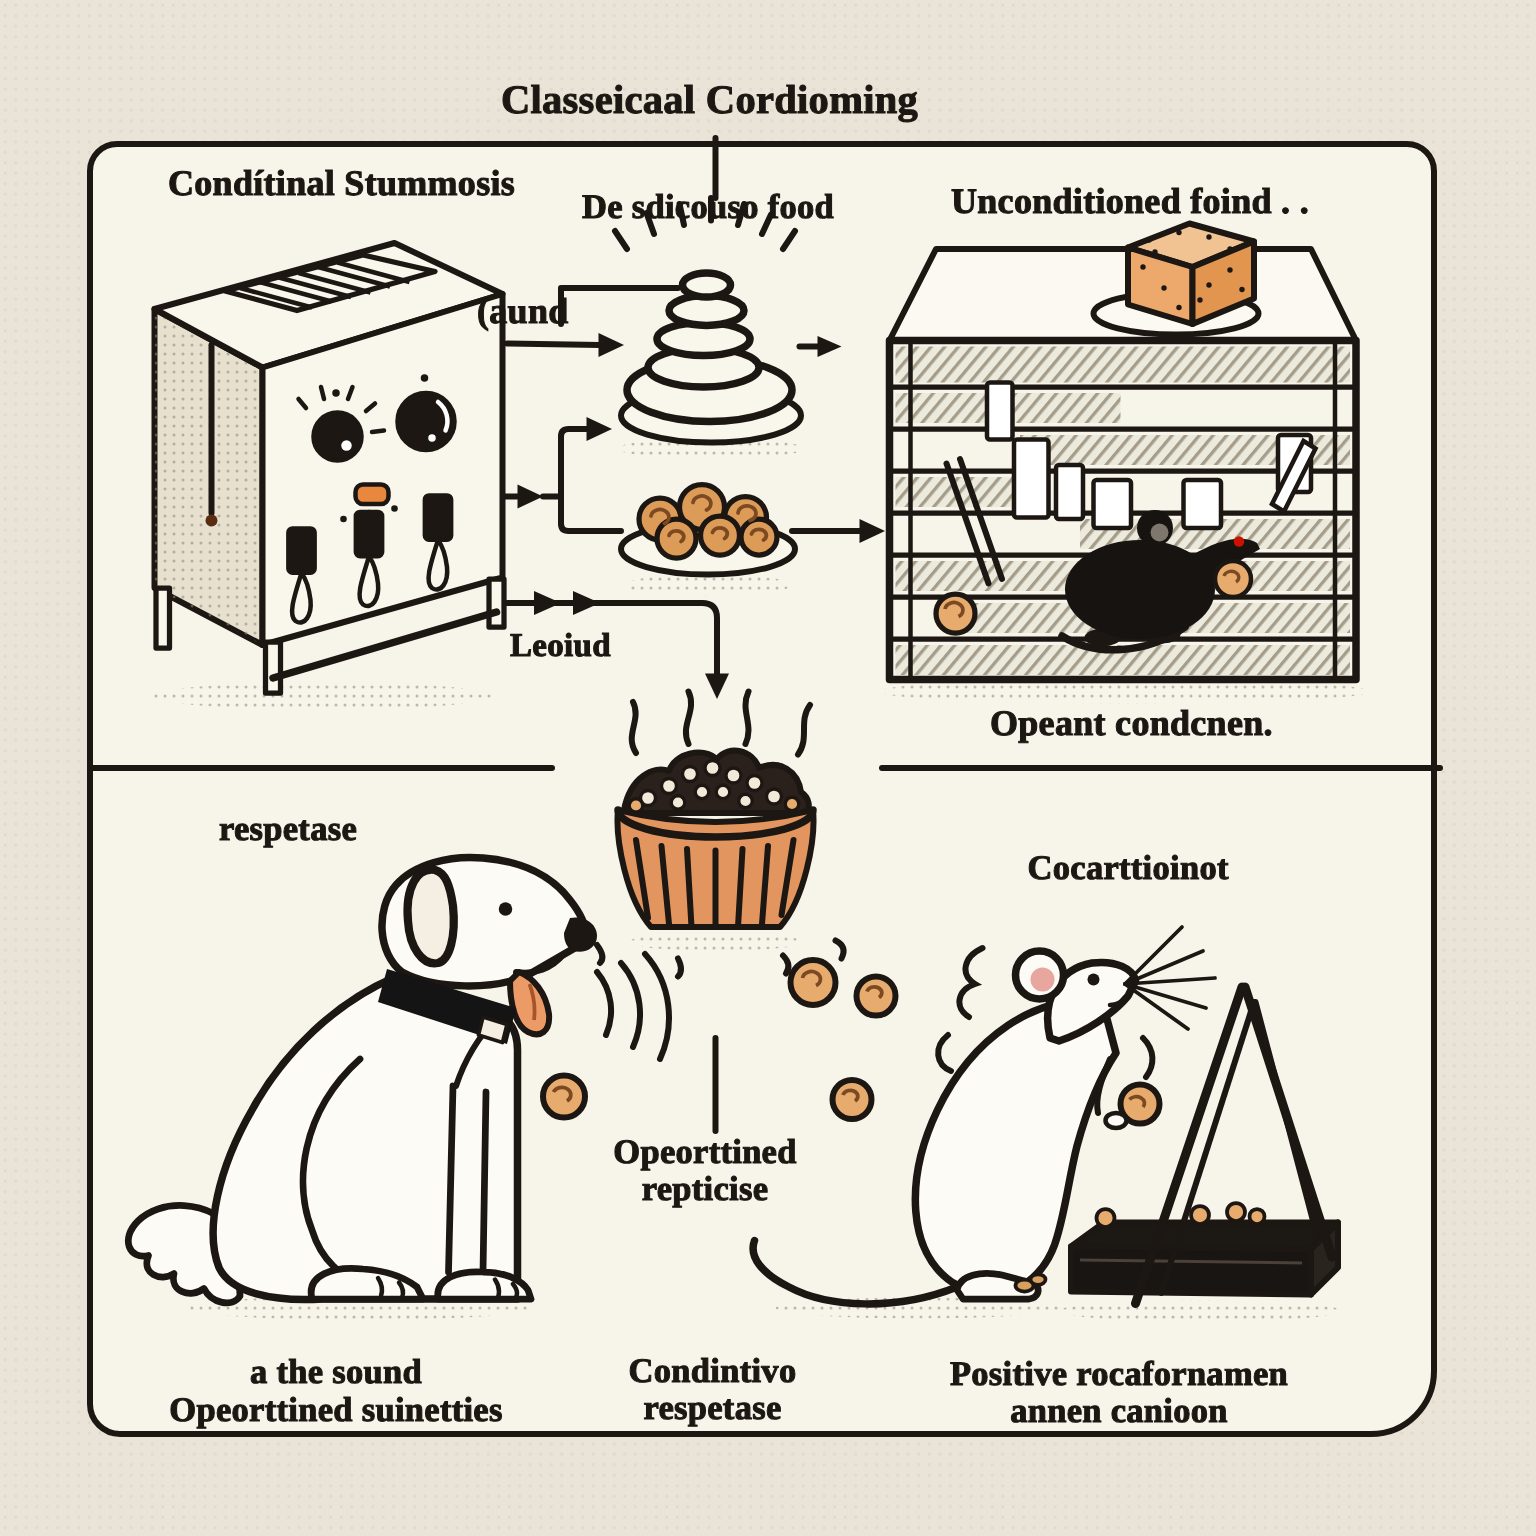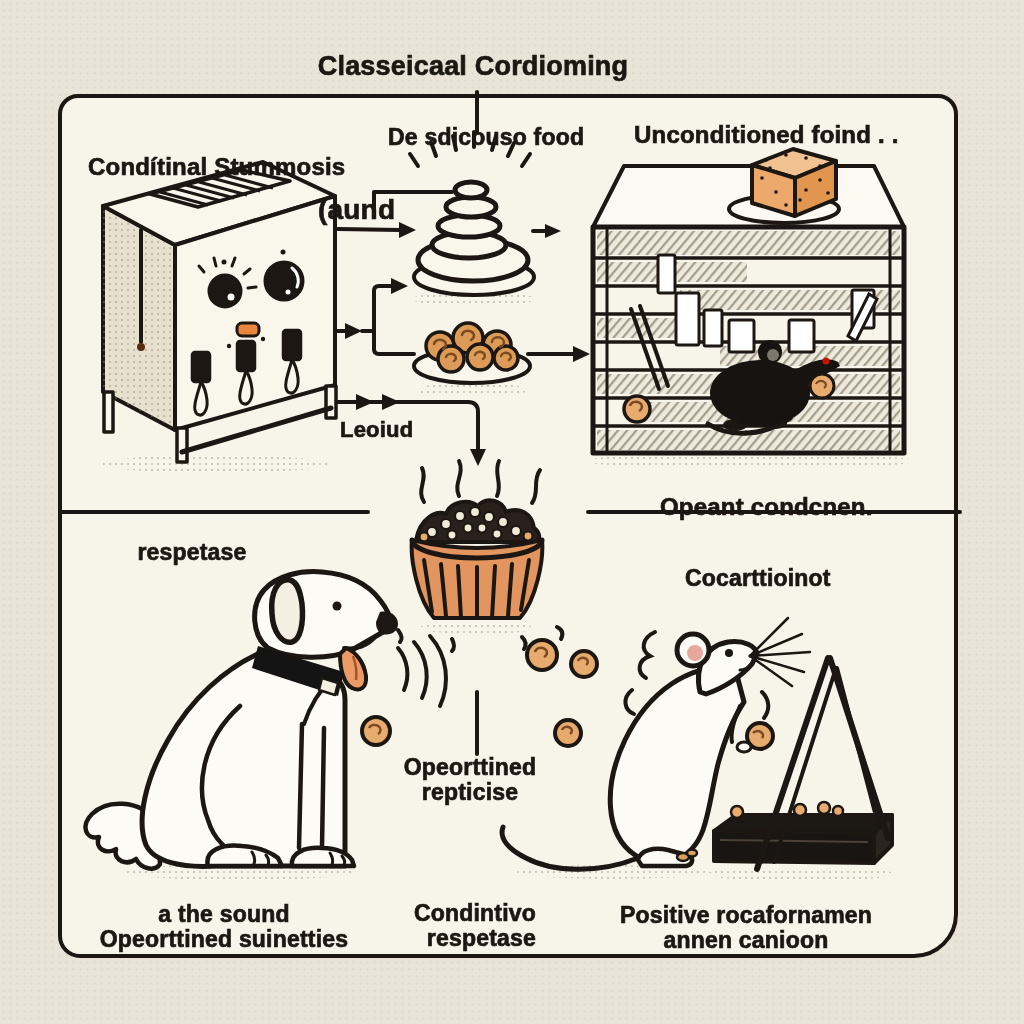--- a/index.html
+++ b/index.html
@@ -1,33 +1,33 @@
 <!DOCTYPE html>
 <html style="--bg: #e9e4d7; --panel: #f7f4ea; --ink: #1c1712; --orange: #e2955f; --tan: #e8ab6e;"><head>
 <meta charset="utf-8">
 <style>
   :root{
     --bg:#e9e4d7; --panel:#f7f4ea; --ink:#1c1712;
     --orange:#e2955f; --tan:#e8ab6e; --cream:#f9f6ec;
   }
   html,body{margin:0;padding:0;background:#ddd;}
   .stage{position:relative;width:1024px;height:1024px;background:var(--bg);
-    font-family:Liberation Sans, sans-serif;color:var(--ink);overflow:hidden;}
+    font-family:Liberation Serif, serif;color:var(--ink);overflow:hidden;}
   .stage::before{content:"";position:absolute;inset:0;
     background-image:radial-gradient(rgba(120,110,88,.08) 1px,transparent 1.2px);
     background-size:7px 7px;pointer-events:none;}
   .panel{position:absolute;left:58px;top:94px;width:900px;height:864px;
     background:var(--panel);border:4px solid var(--ink);
     border-radius:20px 20px 44px 22px;box-sizing:border-box;}
   svg{position:absolute;left:0;top:0;}
   svg .o{stroke:var(--ink);stroke-linecap:round;stroke-linejoin:round;}
   .lbl{position:absolute;font-weight:bold;-webkit-text-stroke:.7px;
     letter-spacing:.2px;white-space:nowrap;line-height:1.1;}
   .ctr{transform:translateX(-50%);text-align:center;}
-  .s27{font-size:27px}.s24{font-size:24px}.s23{font-size:23px}.s22{font-size:22px}.s20{font-size:28px}
+  .s27{font-size:27px}.s24{font-size:24px}.s23{font-size:23px}.s22{font-size:22px}.s20{font-size:24px}
 </style>
 </head>
 <body>
 
 <div class="stage">
 
   <div class="panel"></div>
 
   <svg width="1024" height="1024" viewBox="0 0 1024 1024">
     <defs>
@@ -359,41 +359,41 @@
       </g>
       <g stroke="#7c4a22" stroke-width="2.5" fill="none">
         <path d="M 535,652 a 6 5 0 1 1 9,5"></path>
           <path d="M 578,661 a 5 4 0 1 1 8,4"></path>
         <path d="M 562,730 a 5 4 0 1 1 8,4"></path>
       </g>
     </g>
   </svg>
 
   <div class="lbl s27 ctr" style="left:473px;top:52px;">Classeicaal Cordioming</div>
-  <div class="lbl s24" style="left:88px;top:110px;margin-top:44px;">Condítinal Stummosis</div>
+  <div class="lbl s24" style="left:112px;top:110px;">Condítinal Stummosis</div>
   <div class="lbl s23" style="left:388px;top:125px;">De sdicouso food</div>
   <div class="lbl s20" style="left:318px;top:195px;">(aund</div>
   <div class="lbl s24" style="left:634px;top:122px;">Unconditioned foind . .</div>
   <div class="lbl s22" style="left:340px;top:418px;text-align:center;">Leoiud</div>
-  <div class="lbl s24" style="left:660px;top:470px;margin-top:24px;">Opeant condcnen.</div>
+  <div class="lbl s24" style="left:660px;top:470px;">Opeant condcnen.</div>
   <div class="lbl s23 ctr" style="left:192px;top:540px;">
     <span style="display:block">respetase</span>
   </div>
   <div class="lbl s23" style="left:685px;top:566px;">
     <span style="display:block">Cocarttioinot</span>
   </div>
   <div class="lbl s23 ctr" style="left:470px;top:755px;">
     <span style="display:block">Opeorttined</span>
     <span style="display:block">repticise</span>
   </div>
   <div class="lbl s23 ctr" style="left:224px;top:902px;">
     <span style="display:block">a the sound</span>
     <span style="display:block">Opeorttined suinetties</span>
   </div>
-  <div class="lbl s23 ctr" style="left:475px;top:901px;text-align:right;">
+  <div class="lbl s23 ctr" style="left:475px;top:901px;">
     <span style="display:block">Condintivo</span>
     <span style="display:block">respetase</span>
   </div>
   <div class="lbl s23 ctr" style="left:746px;top:903px;">
     <span style="display:block">Positive rocafornamen</span>
     <span style="display:block">annen canioon</span>
   </div>
 </div>
 
 </body></html>

